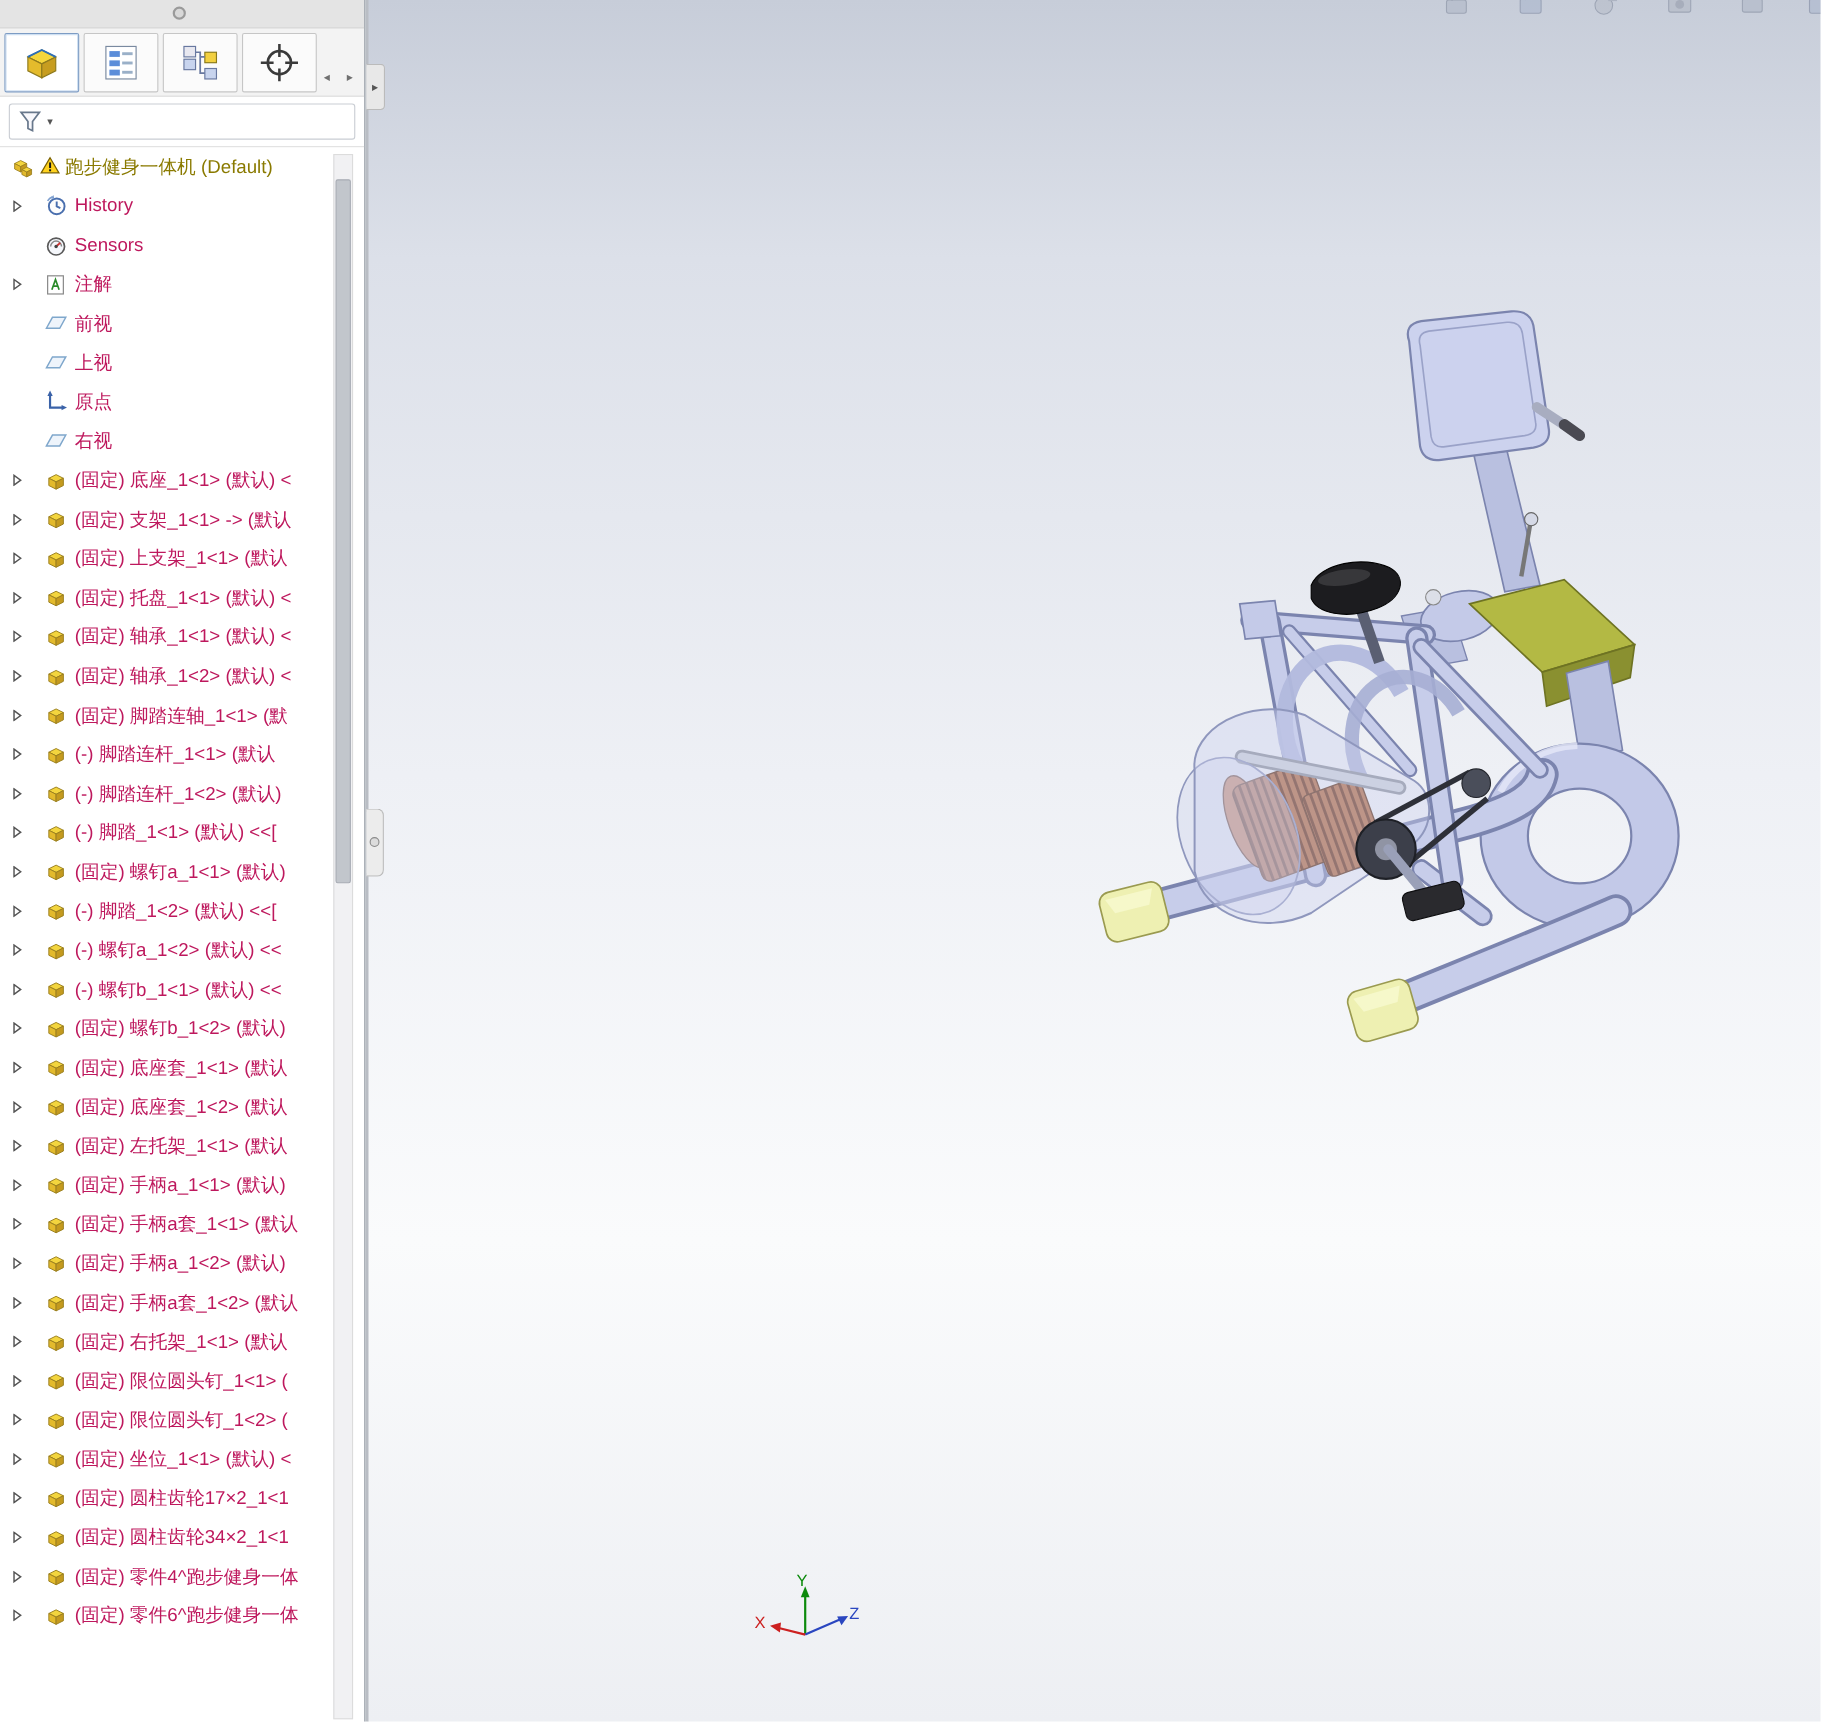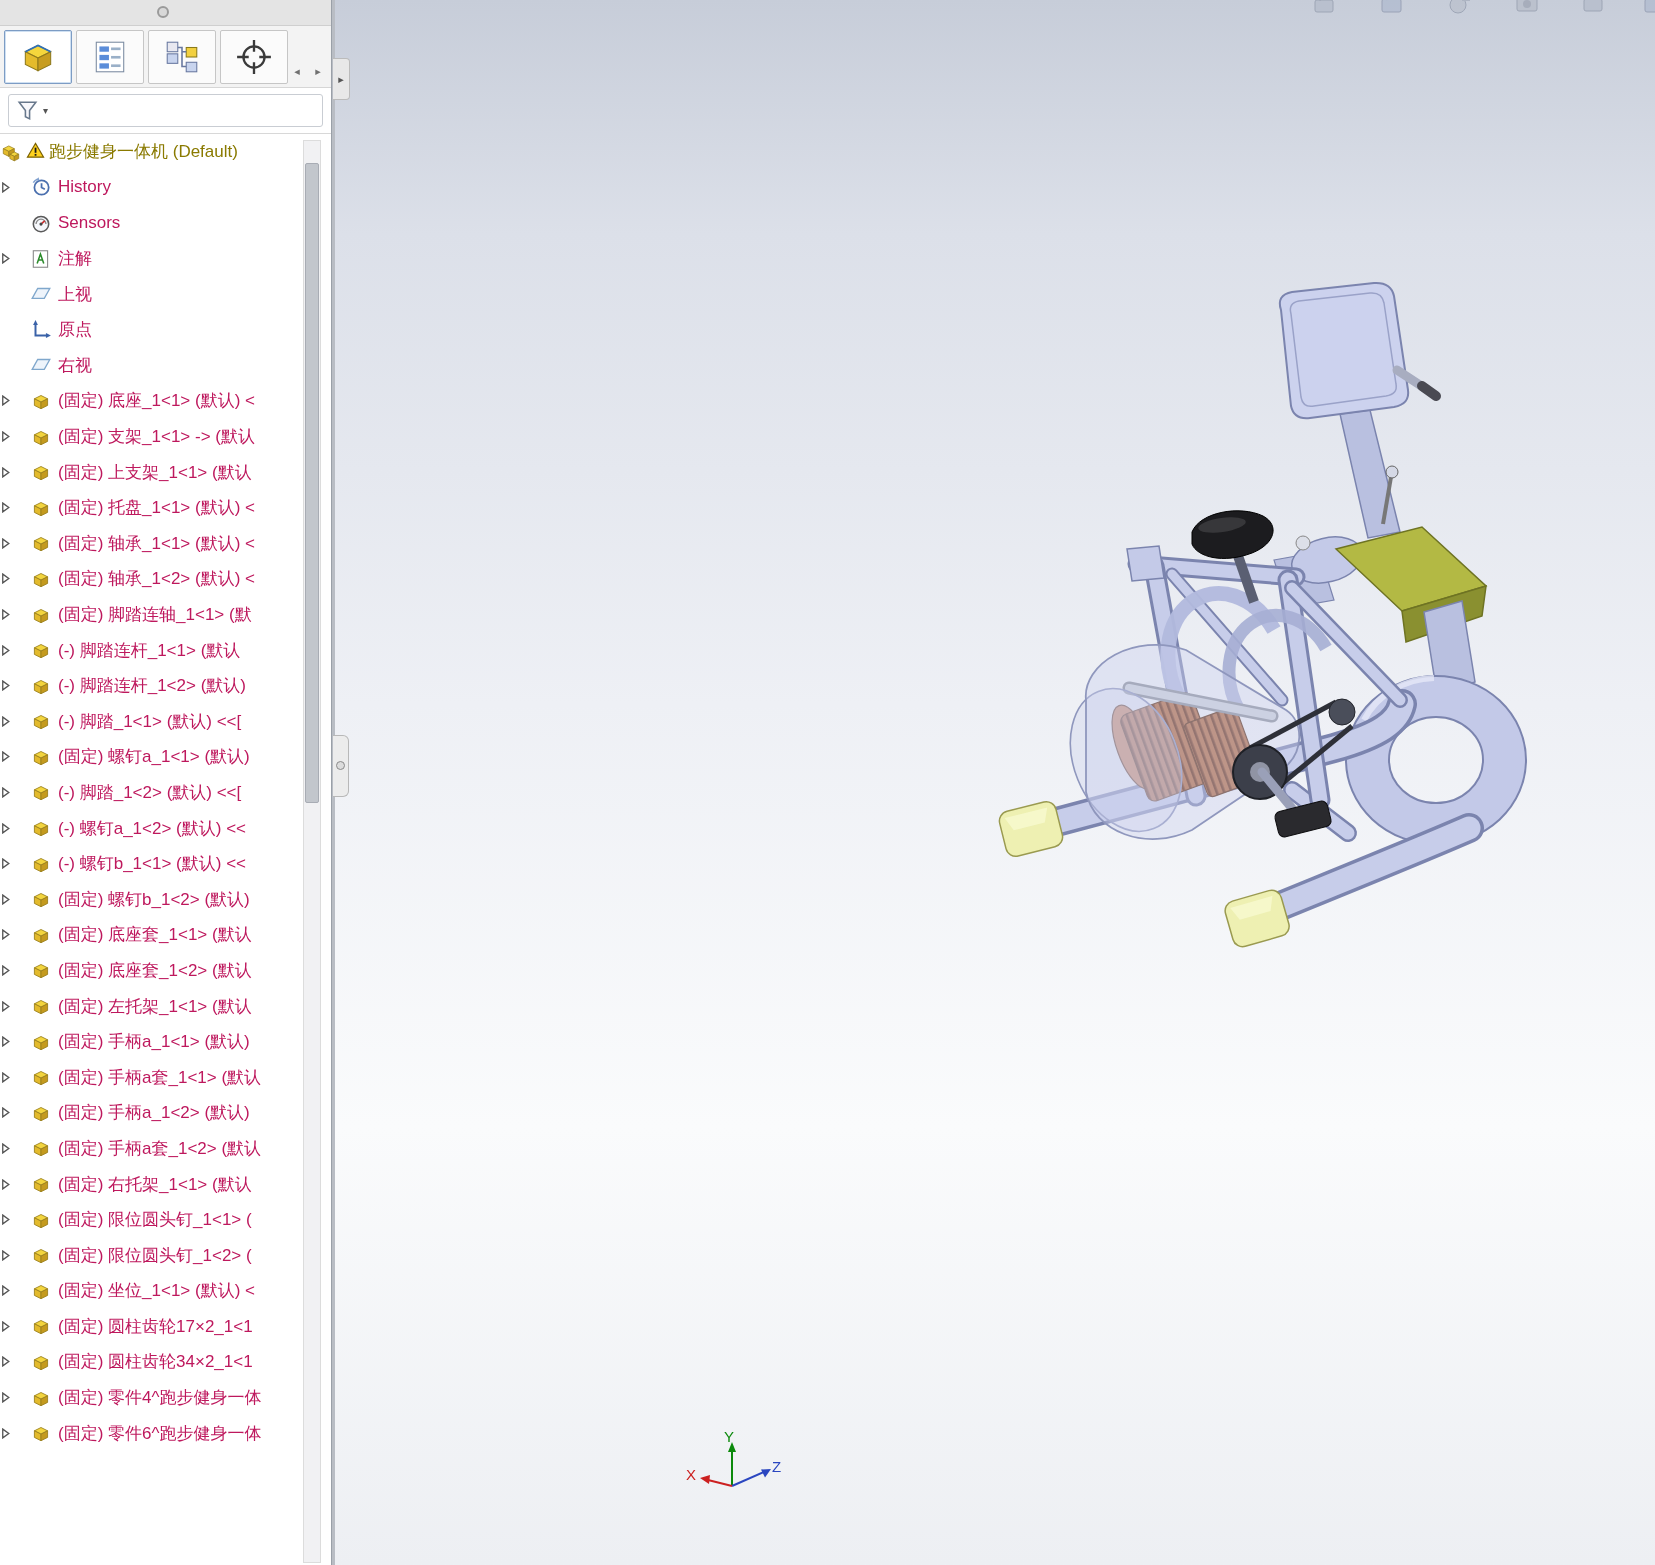--- a/index.html
+++ b/index.html
@@ -36,21 +36,21 @@
   .filter-row{position:absolute;left:0;top:88px;width:100%;height:46px;background:#fff;
     border-bottom:1px solid #d8d8d8;padding:6px 8px}
   .filter-field{width:100%;height:100%;border:1px solid #c9cdd3;border-radius:3px;background:#fff;
     display:flex;align-items:center;padding-left:6px}
   .filter-btn{display:flex;align-items:center;gap:3px;border:none;background:transparent;cursor:pointer}
   .filter-btn svg{width:25px;height:25px}
   .caret{font-size:10px;color:#555}
 
   
   .tree{position:absolute;left:0;top:134px;right:0;bottom:0;overflow:hidden;background:#fff}
-  .tree-row{display:flex;align-items:center;height:35.6px;padding-left:0;
+  .tree-row{display:flex;align-items:center;height:35.6px;padding-left:10px;
     white-space:nowrap;overflow:hidden;cursor:default}
   .tree-row .arrow{width:30px;flex:0 0 30px;display:flex;align-items:center}
   .tree-row .arrow svg{width:11px;height:11px}
   .ticon{width:22px;height:22px;flex:0 0 22px;margin-right:6px}
   .ticon svg{width:22px;height:22px;display:block}
   .ticon.warn{width:19px;flex:0 0 19px;margin-right:4px;margin-left:-2px}
   .ticon.warn svg{width:19px;height:19px}
   .tlabel{font-size:17px;color:#be185d}
   .tree-row.olive .tlabel{color:#8a7a00}
   .tree-scrollbar{position:absolute;right:10px;top:140px;bottom:2px;width:18px;background:#f1f1f3;
@@ -338,20 +338,29 @@
           </span>
           <span class="tlabel">注解</span>
         </div>
         <div class="tree-row">
           <span class="arrow"></span>
           <span class="ticon">
             <svg viewBox="0 0 20 20">
               <polygon points="2,14 7,5 18,5 13,14" fill="#eaf1fa" fill-opacity="0.8" stroke="#7fa7cc" stroke-width="1.2"></polygon>
             </svg>
           </span>
+          <span class="tlabel">前视</span>
+        </div>
+        <div class="tree-row">
+          <span class="arrow"></span>
+          <span class="ticon">
+            <svg viewBox="0 0 20 20">
+              <polygon points="2,14 7,5 18,5 13,14" fill="#eaf1fa" fill-opacity="0.8" stroke="#7fa7cc" stroke-width="1.2"></polygon>
+            </svg>
+          </span>
           <span class="tlabel">上视</span>
         </div>
         <div class="tree-row">
           <span class="arrow"></span>
           <span class="ticon">
             <svg viewBox="0 0 20 20">
               <path d="M5 4 V15 H16" fill="none" stroke="#3a62a8" stroke-width="1.8"></path>
               <polygon points="5,1 2.8,5.5 7.2,5.5" fill="#3a62a8"></polygon>
               <polygon points="19,15 14.5,12.8 14.5,17.2" fill="#3a62a8"></polygon>
             </svg>

